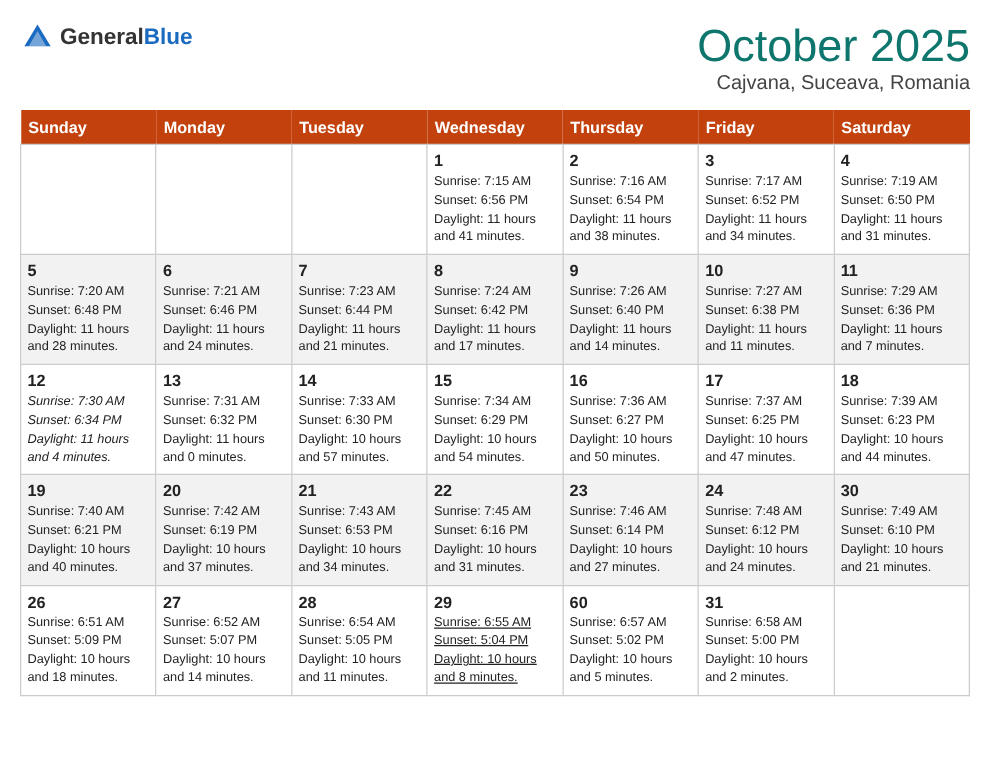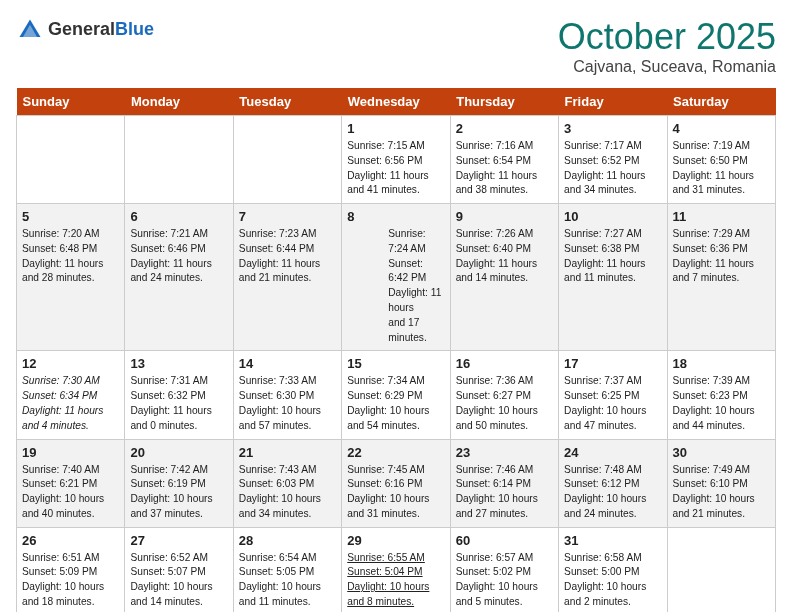--- a/index.html
+++ b/index.html
@@ -174,21 +174,21 @@
         </td>
         <td>
           <span class="day-number">7</span>
           <div class="day-info" style="white-space: pre-line;">Sunrise: 7:23 AM
 Sunset: 6:44 PM
 Daylight: 11 hours
 and 21 minutes.</div>
         </td>
         <td>
           <span class="day-number">8</span>
-          <div class="day-info" style="white-space: pre-line; margin-left: 41px;">Sunrise: 7:24 AM
+          <div class="day-info" style="white-space: pre-line;">Sunrise: 7:24 AM
 Sunset: 6:42 PM
 Daylight: 11 hours
 and 17 minutes.</div>
         </td>
         <td>
           <span class="day-number">9</span>
           <div class="day-info" style="white-space: pre-line;">Sunrise: 7:26 AM
 Sunset: 6:40 PM
 Daylight: 11 hours
 and 14 minutes.</div>
@@ -270,21 +270,21 @@
         <td>
           <span class="day-number">20</span>
           <div class="day-info" style="white-space: pre-line;">Sunrise: 7:42 AM
 Sunset: 6:19 PM
 Daylight: 10 hours
 and 37 minutes.</div>
         </td>
         <td>
           <span class="day-number">21</span>
           <div class="day-info" style="white-space: pre-line;">Sunrise: 7:43 AM
-Sunset: 6:03 PM
+Sunset: 6:53 PM
 Daylight: 10 hours
 and 34 minutes.</div>
         </td>
         <td>
           <span class="day-number">22</span>
           <div class="day-info" style="white-space: pre-line;">Sunrise: 7:45 AM
 Sunset: 6:16 PM
 Daylight: 10 hours
 and 31 minutes.</div>
         </td>

